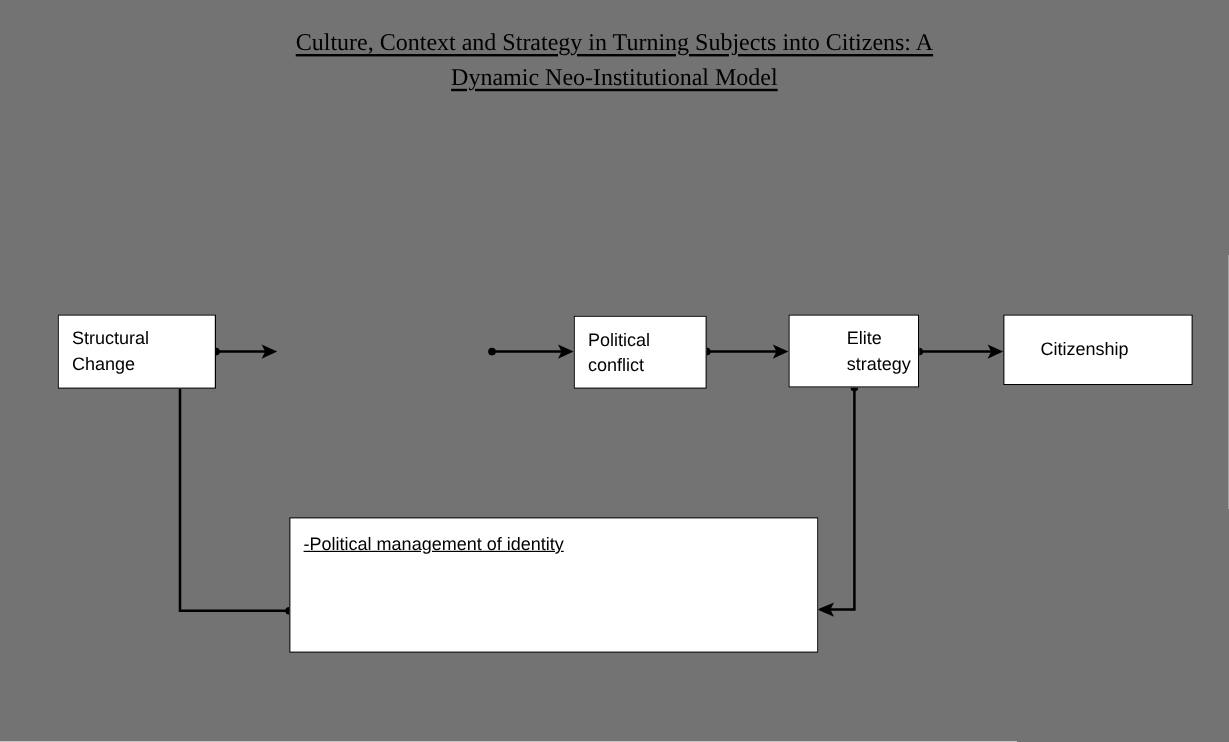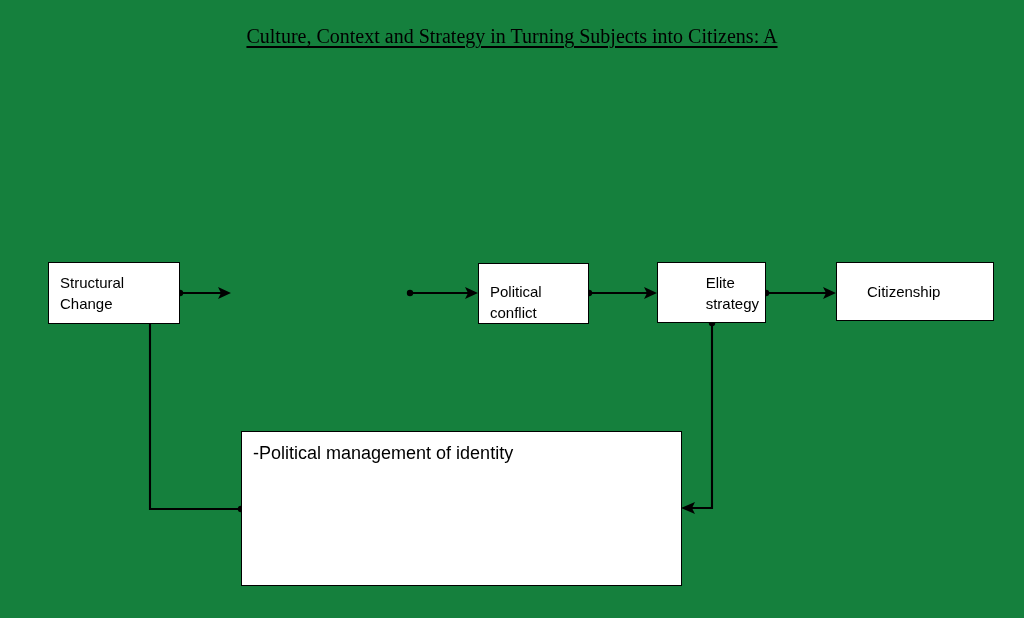--- a/index.html
+++ b/index.html
@@ -5,21 +5,21 @@
 <style>
   html, body {
     margin: 0;
     padding: 0;
     background: #ffffff;
   }
   #canvas {
     position: relative;
     width: 1024px;
     height: 618px;
-    background: #15803d;
+    background: #737373;
     overflow: hidden;
     font-family: "Liberation Sans", sans-serif;
   }
 
   
   #figure-title {
     position: absolute;
     left: 0;
     top: 22px;
     width: 1024px;
@@ -49,39 +49,40 @@
     font-family: "Liberation Sans", sans-serif;
     font-size: 15px;
     line-height: 21px;
     padding-left: 11px;
     padding-right: 6px;
     white-space: pre-line;
   }
 
   #box-structural-change { left: 48px;  top: 262px; width: 132px; height: 62px; }
   #box-ethnic-identity   { left: 231px; top: 262px; width: 179px; height: 62px; }
-  #box-political-conflict{ left: 478px; top: 263px; width: 111px; height: 61px; justify-content: flex-end; }
+  #box-political-conflict{ left: 478px; top: 263px; width: 111px; height: 61px; }
   #box-elite-strategy    { left: 657px; top: 262px; width: 109px; height: 61px; align-items: flex-end; }
   #box-citizenship       { left: 836px; top: 262px; width: 158px; height: 59px; padding-left: 30px; }
 
   
   #box-strategy-list {
     position: absolute;
     left: 241px;
     top: 431px;
     width: 441px;
-    height: 155px;
+    height: 113px;
     box-sizing: border-box;
     border: 1.4px solid #000000;
     background: #ffffff;
     padding: 9px 10px 0 11px;
     font-family: "Liberation Sans", sans-serif;
-    font-size: 18px;
+    font-size: 15px;
     line-height: 25px;
     color: #000000;
+    text-decoration: underline;
   }
   #box-strategy-list .bullet-line {
     white-space: pre-line;
   }
 
   
   #connectors {
     position: absolute;
     left: 0;
     top: 0;
@@ -97,20 +98,21 @@
   #connectors .dot { fill: #000000; stroke: none; }
   #connectors .head { fill: #000000; stroke: none; }
 </style>
 </head>
 <body>
 
 <div id="canvas">
 
   <div id="figure-title">
     <span class="tline">Culture, Context and Strategy in Turning Subjects into Citizens: A</span><br>
+    <span class="tline">Dynamic Neo-Institutional Model</span>
   </div>
 
   <svg id="connectors" viewBox="0 0 1024 618" width="1024" height="618" xmlns="http://www.w3.org/2000/svg">
 
     <g>
       <line x1="180" y1="293" x2="225" y2="293"></line>
       <circle class="dot" cx="180" cy="293" r="3.2"></circle>
       <polygon class="head" points="231,293 218,287 221,293 218,299"></polygon>
     </g>
 

